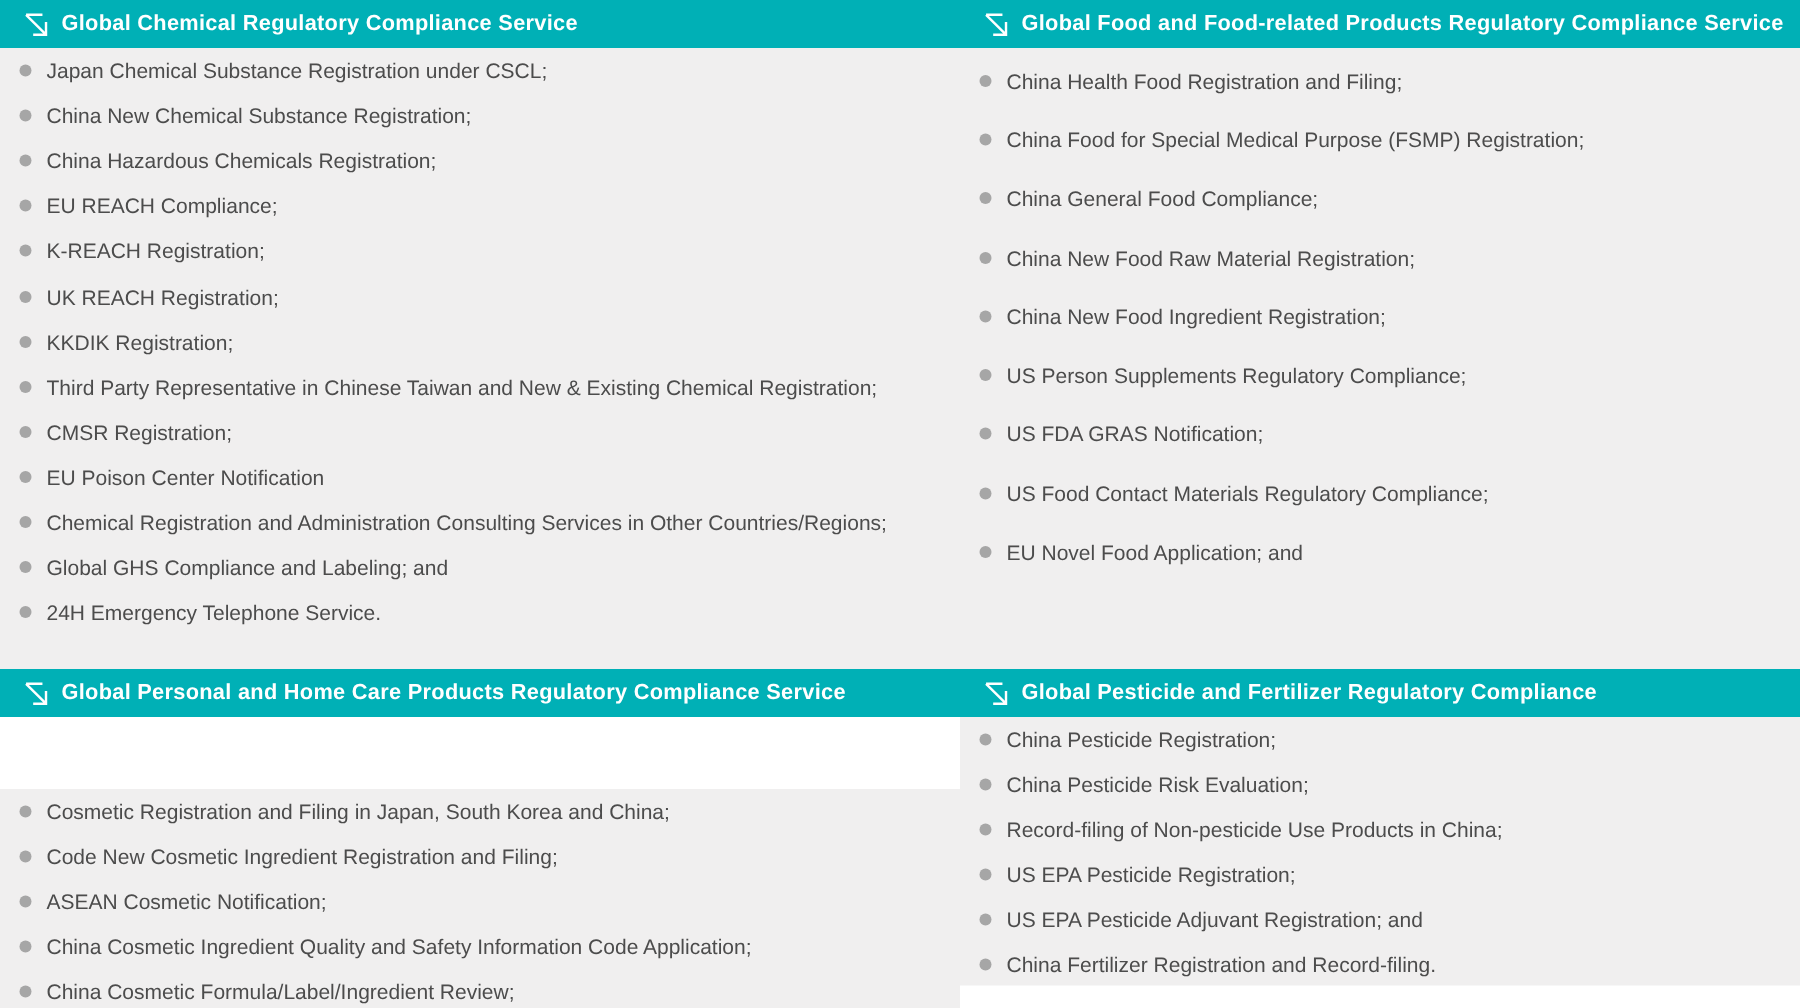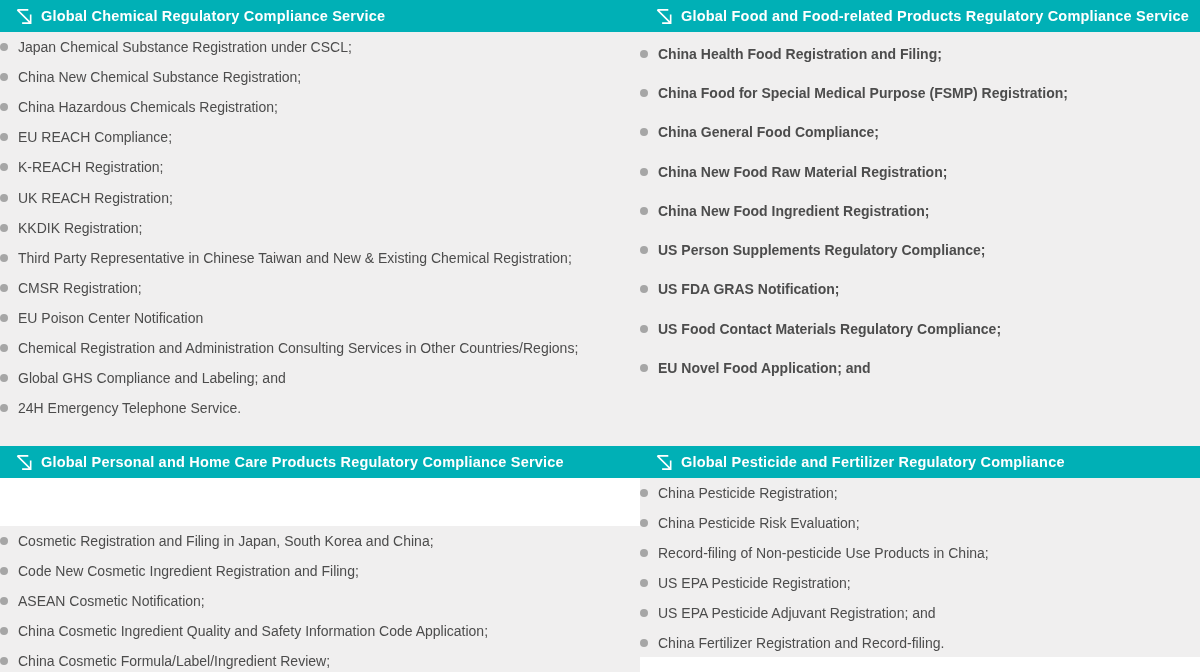--- a/index.html
+++ b/index.html
@@ -42,34 +42,35 @@
   .hdr-icon svg{display:block;}
   .panel-title{
     font-size:14.5px;
     font-weight:bold;
     letter-spacing:.2px;
     white-space:nowrap;
   }
   .panel-body{
     background:var(--panel-bg);
     list-style:none;
+    padding-left:13px;
     overflow:hidden;
   }
   .body-tall{height:414px;}
   .body-btm-left{height:173px;margin-top:48px;}
   .body-btm-right{height:179px;}
   .panel-body li{
     display:flex;
     align-items:center;
     color:var(--item-text);
     font-size:14px;
     white-space:nowrap;
   }
   .rows-30 li{height:30.1px;}
-  .rows-39 li{height:39.3px;font-weight:bold;}
+  .rows-39 li{height:39.3px;}
   .rows-b30 li{height:30px;}
   .rows-39{padding-top:2px;}
   .bullet{
     width:8px;height:8px;border-radius:50%;
     background:var(--bullet-color);
     margin-right:10px;
     flex:0 0 auto;
   }
 </style>
 </head>

